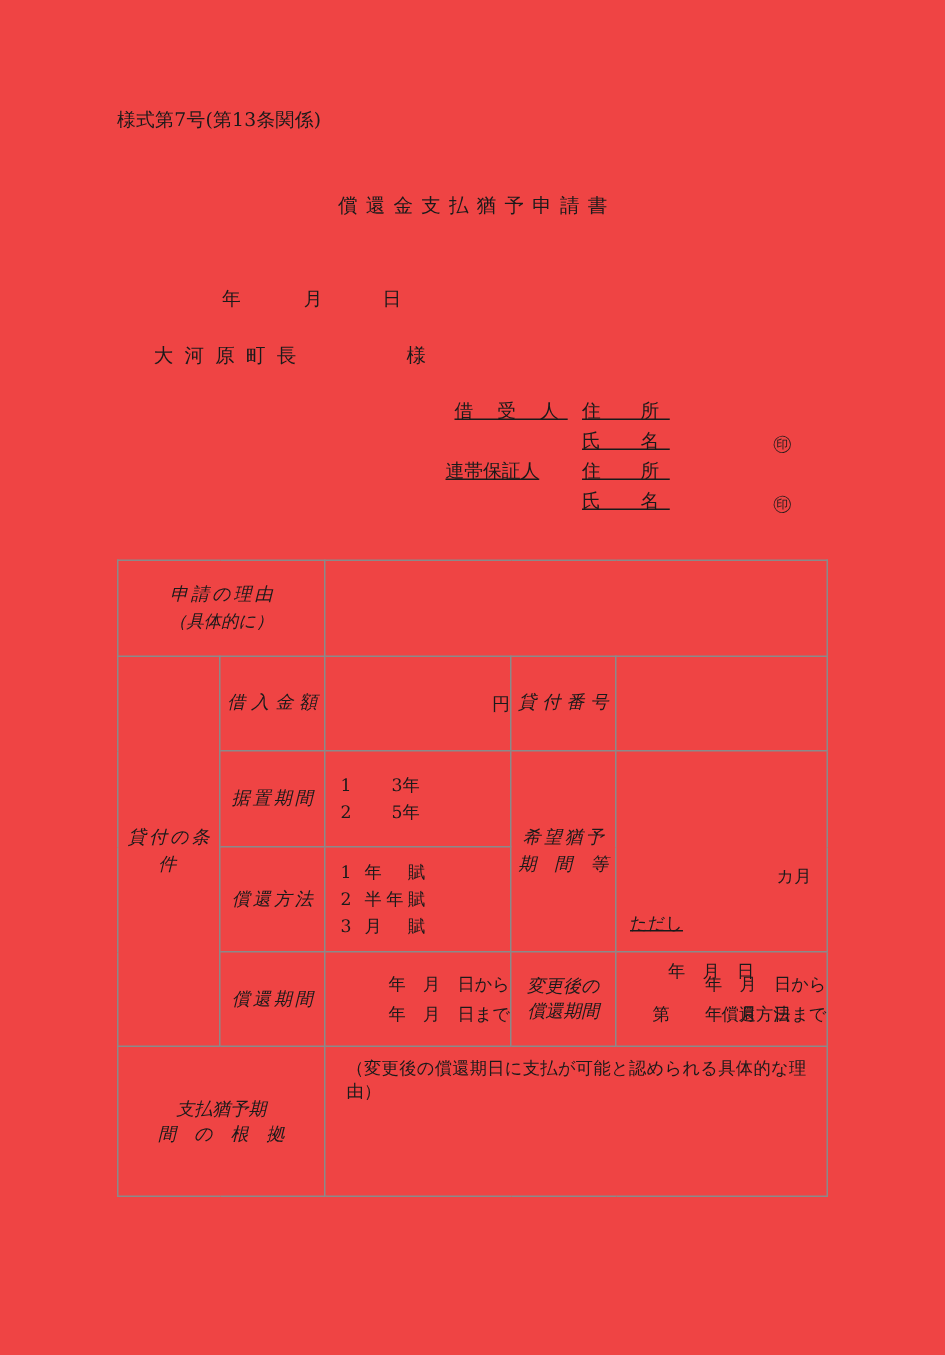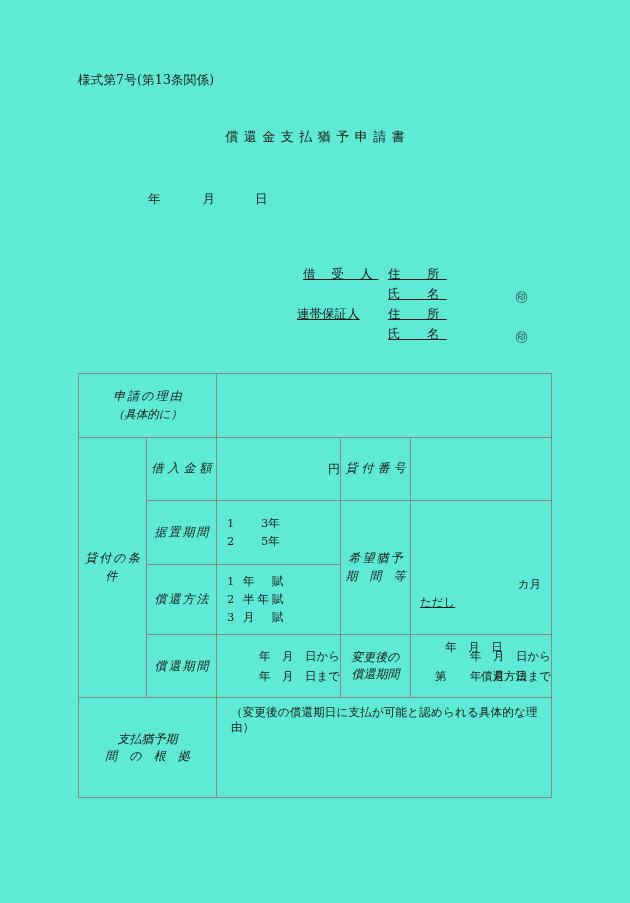--- a/index.html
+++ b/index.html
@@ -12,21 +12,21 @@
     height: 903px;
     position: relative;
     font-family: "DejaVu Serif", "Liberation Serif", serif;
     color: #1a1a1a;
     overflow: hidden;
   }
 
   .page {
     position: absolute;
     inset: 0;
-    background: #5eead4;
+    background: #ef4444;
   }
 
   
   .form-no {
     position: absolute;
     left: 78px;
     top: 72px;
     font-size: 12.5px;
     letter-spacing: 0.2px;
     white-space: nowrap;
@@ -190,21 +190,21 @@
   }
   .wish-months {
     position: absolute;
     right: 10px;
     top: 9px;
     text-align: right;
   }
   .wish-tadashi {
     position: absolute;
     left: 9px;
-    top: 27px;
+    top: 40px;
     text-decoration: underline;
   }
   .wish-date {
     position: absolute;
     left: 0;
     right: 14px;
     top: 72px;
     text-align: center;
   }
   .wish-kai {
@@ -231,20 +231,23 @@
 
 
   <div class="date-line">
     <span>年</span>
     <span class="gap-a"></span>
     <span>月</span>
     <span class="gap-b"></span>
     <span>日</span>
   </div>
 
+  <div class="addressee">
+    <span class="name">大河原町長</span><span class="sama">様</span>
+  </div>
 
   <div class="sig-block">
     <div class="sig-row">
       <span class="sig-party spaced">借 受 人</span>
       <span class="sig-field">住　所</span>
     </div>
     <div class="sig-row">
       <span class="sig-party"></span>
       <span class="sig-field">氏　名</span>
       <span class="seal">㊞</span>

